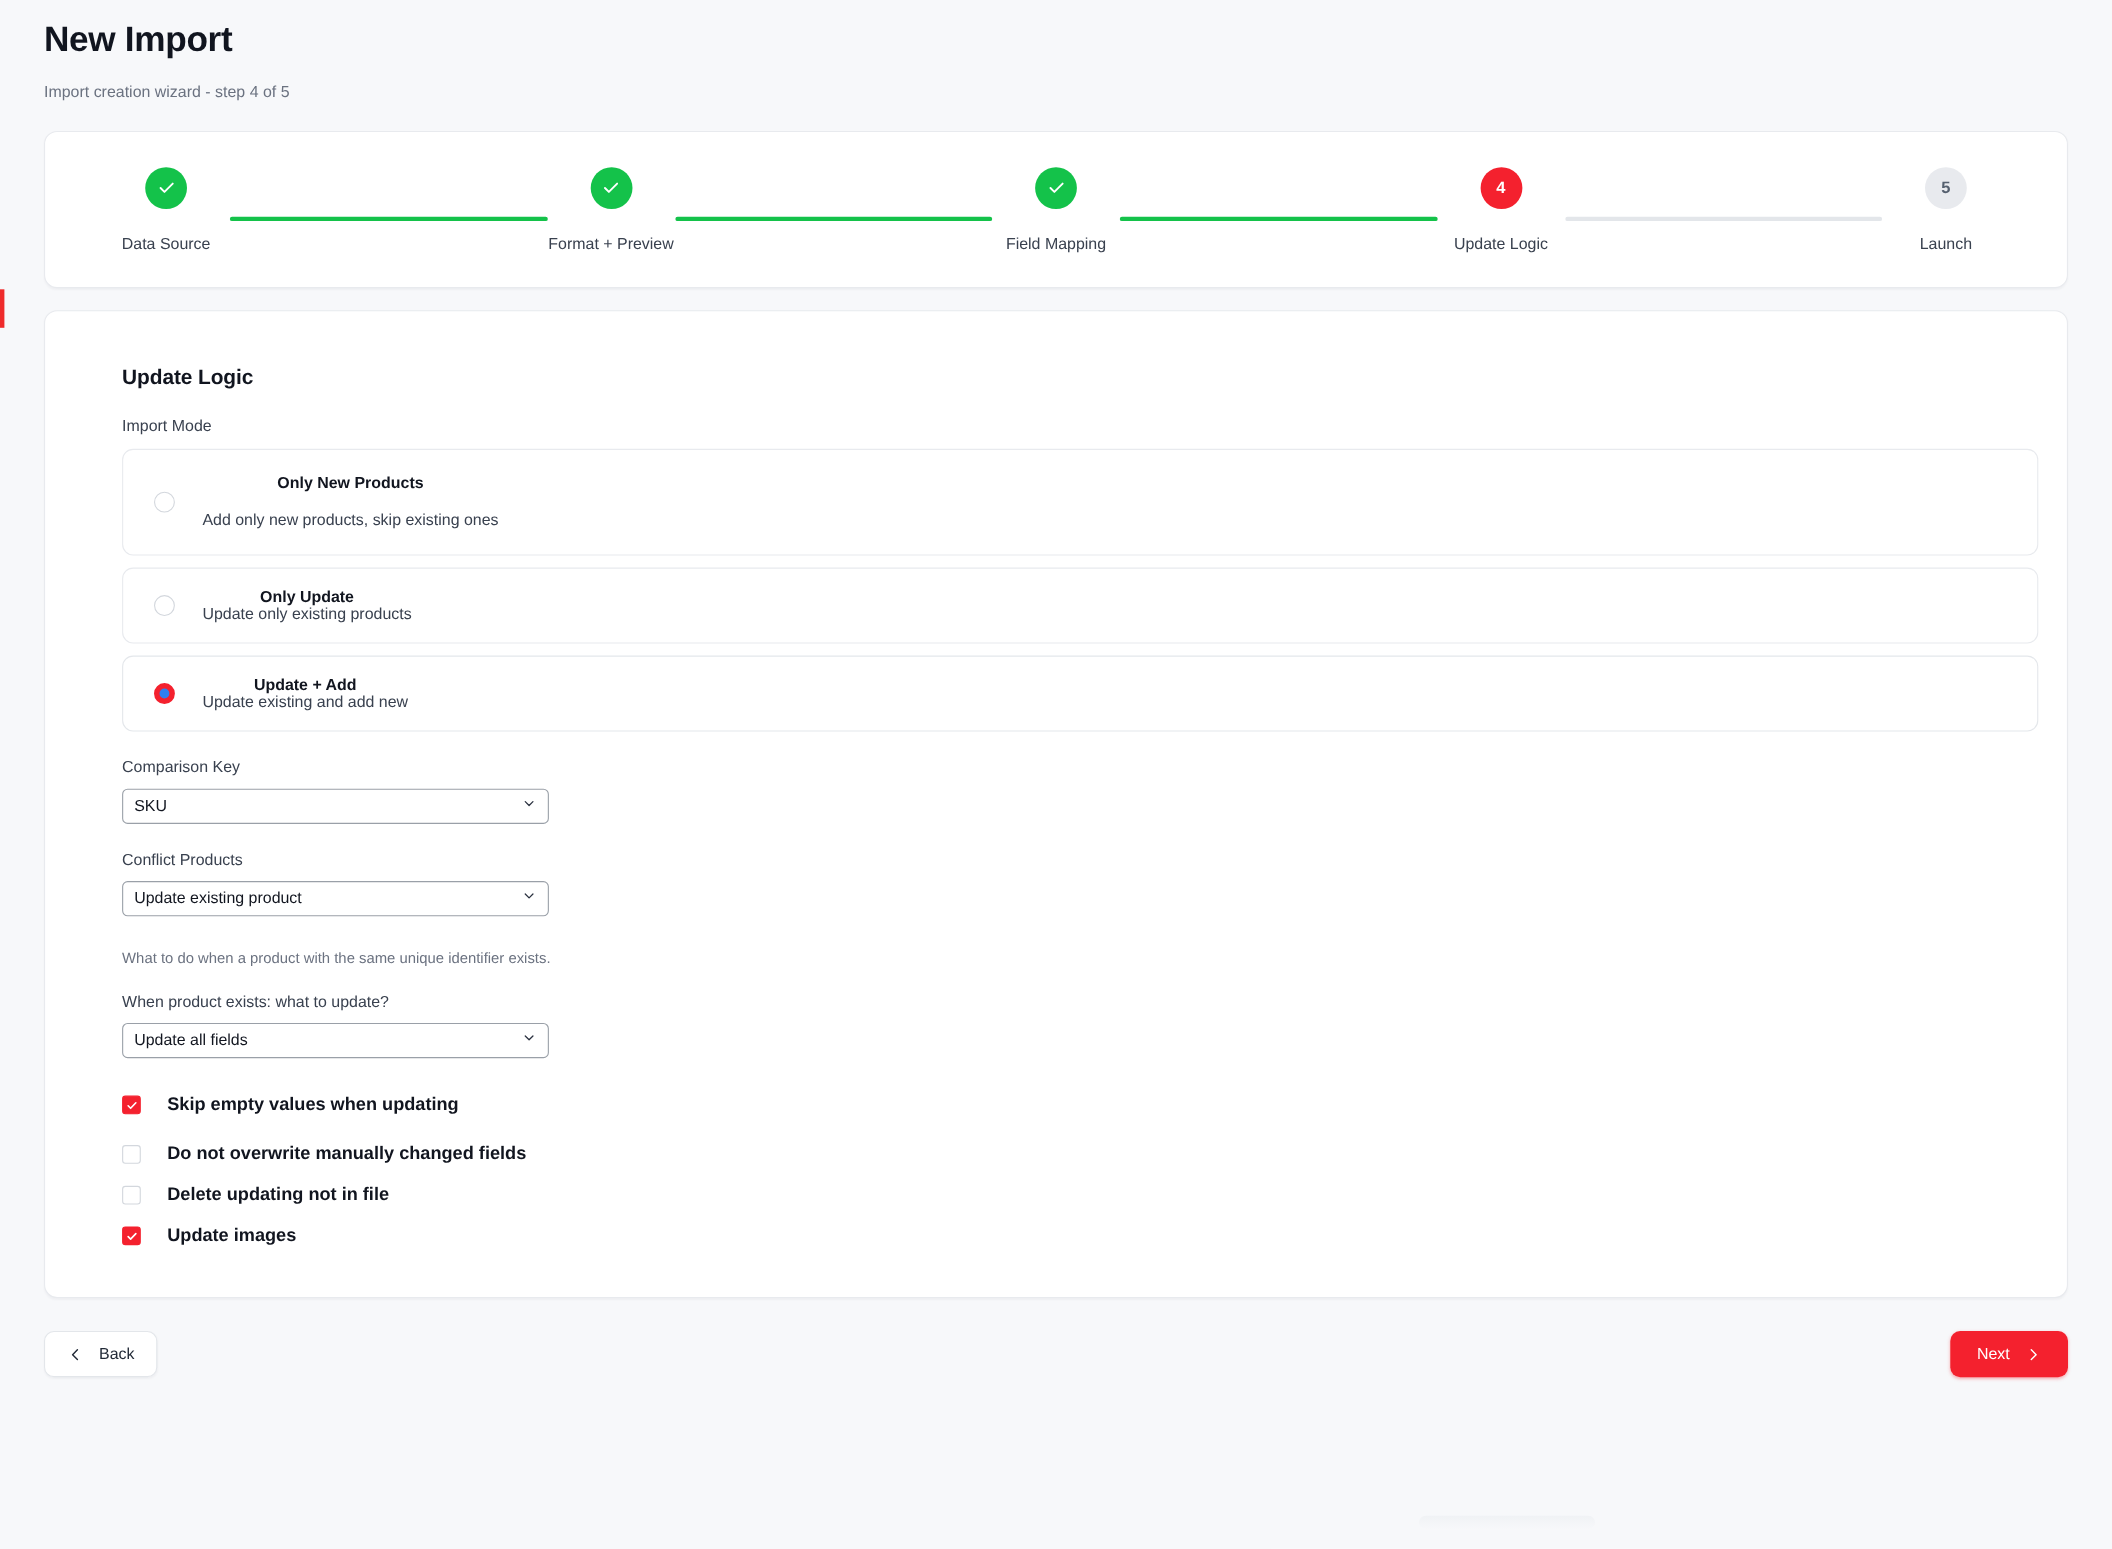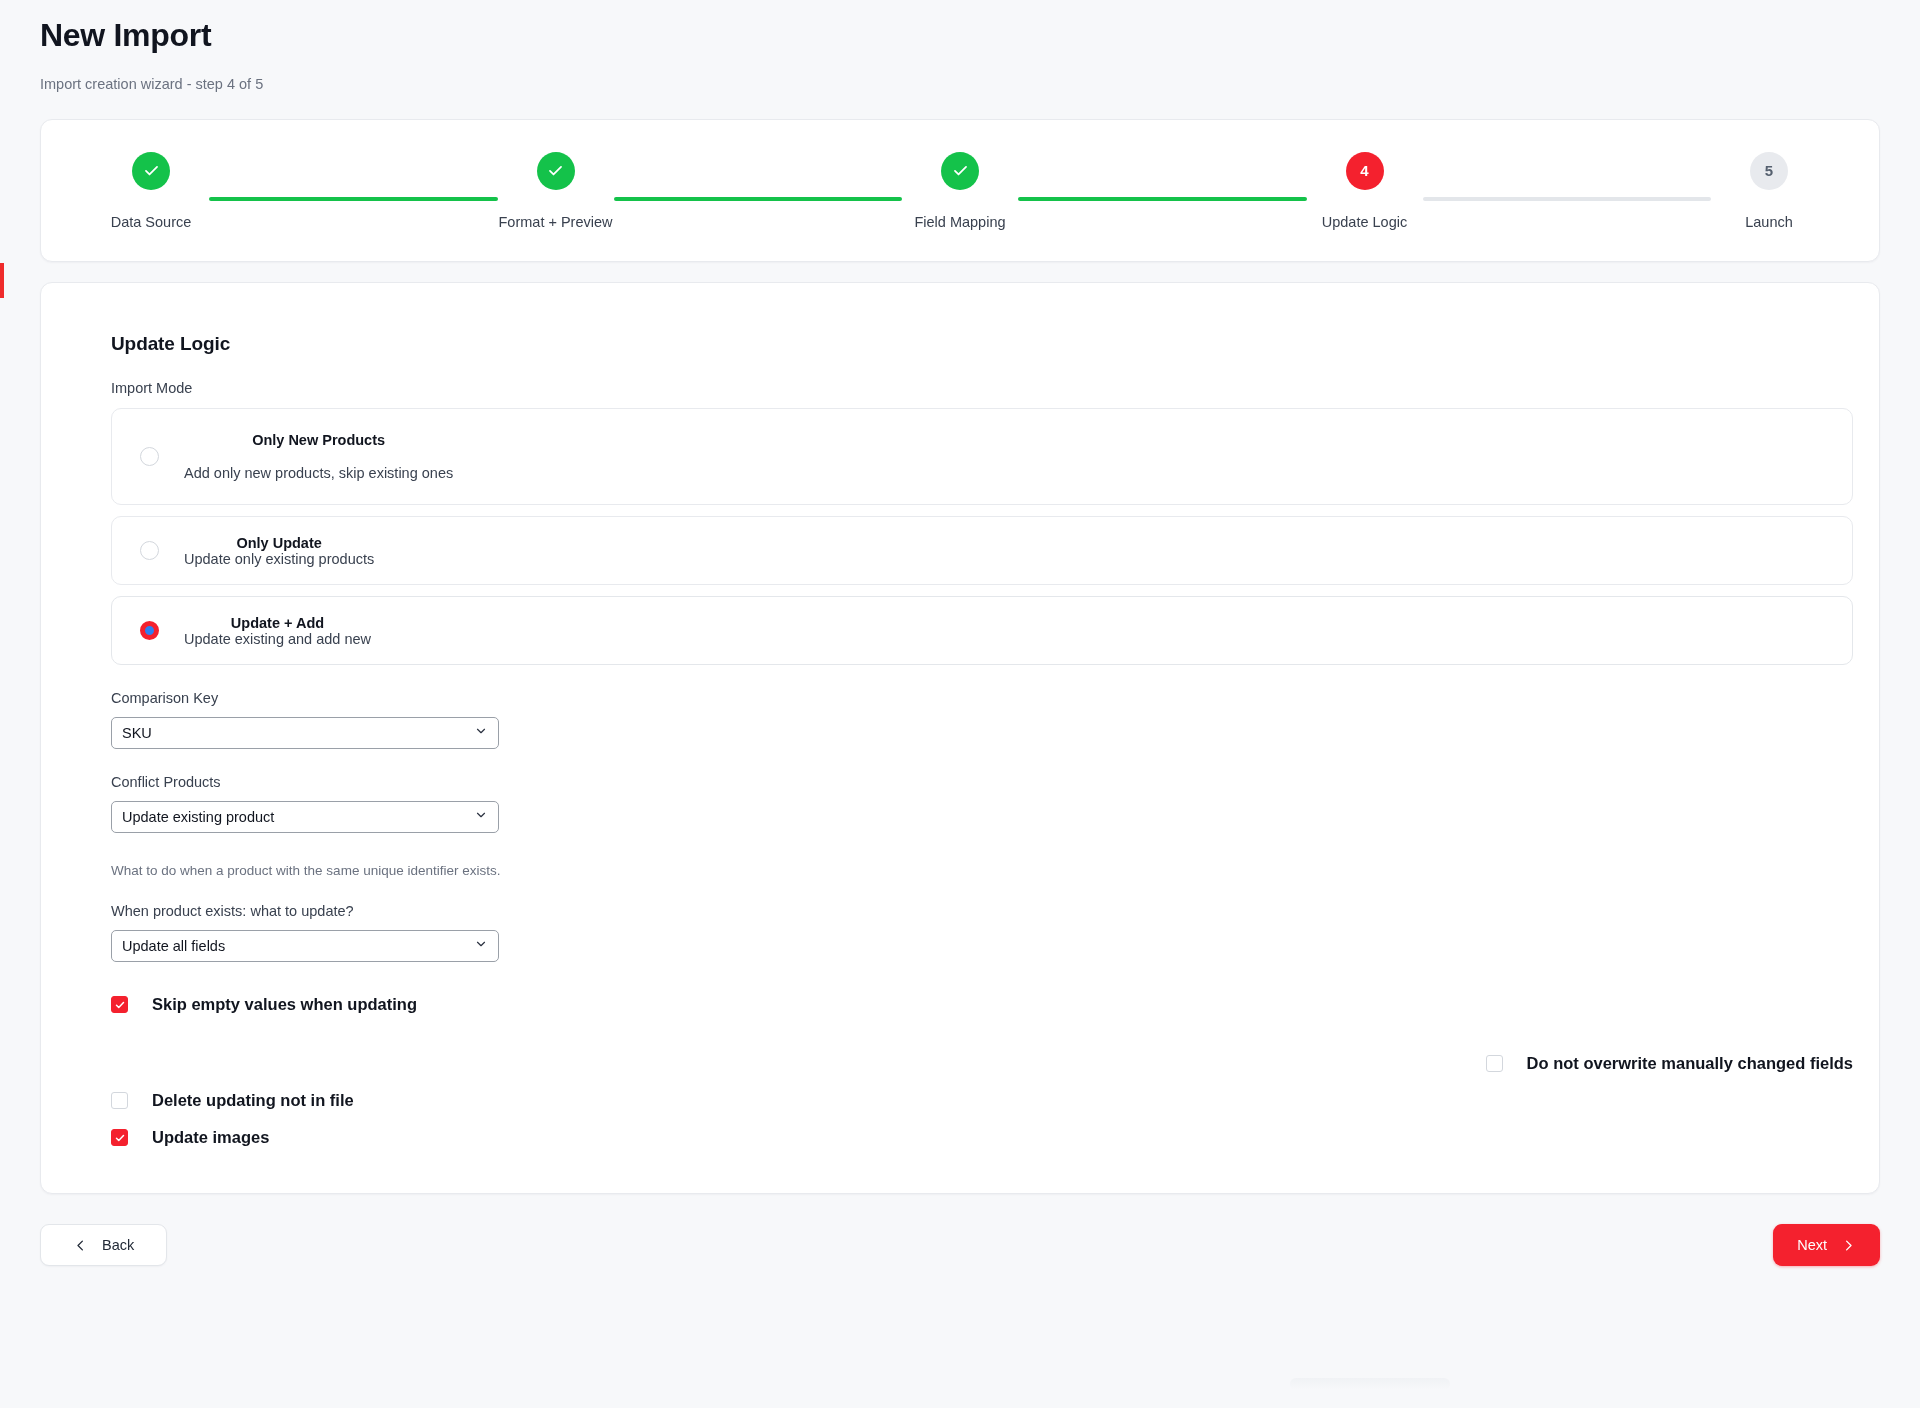--- a/index.html
+++ b/index.html
@@ -210,21 +210,21 @@
     margin-top: 30px;
   }
 
   
   .check-row {
     display: flex;
     align-items: center;
     cursor: pointer;
   }
   .check-row.gap-lg { margin-top: 33px; }
-  .check-row.gap-md { margin-top: 40px; justify-content: flex-end; }
+  .check-row.gap-md { margin-top: 26px; }
   .check-row.gap-sm { margin-top: 18px; }
 
   .checkbox {
     width: 17px;
     height: 17px;
     border-radius: 3px;
     border: 1.5px solid #d3d7dd;
     background: #fff;
     flex: 0 0 auto;
     margin-right: 24px;
@@ -256,21 +256,21 @@
     align-items: center;
     gap: 14px;
     font-size: 14.5px;
     cursor: pointer;
     border-radius: 9px;
   }
   .btn-back {
     background: #ffffff;
     border: 1px solid #e3e6ea;
     color: #222a37;
-    padding: 0 32px;
+    padding: 0 20px;
     height: 42px;
     box-shadow: 0 1px 2px rgba(16,24,40,0.04);
   }
   .btn-next {
     background: #f4212e;
     border: none;
     color: #ffffff;
     padding: 0 24px;
     height: 42px;
     box-shadow: 0 1px 3px rgba(244,33,46,0.35);

